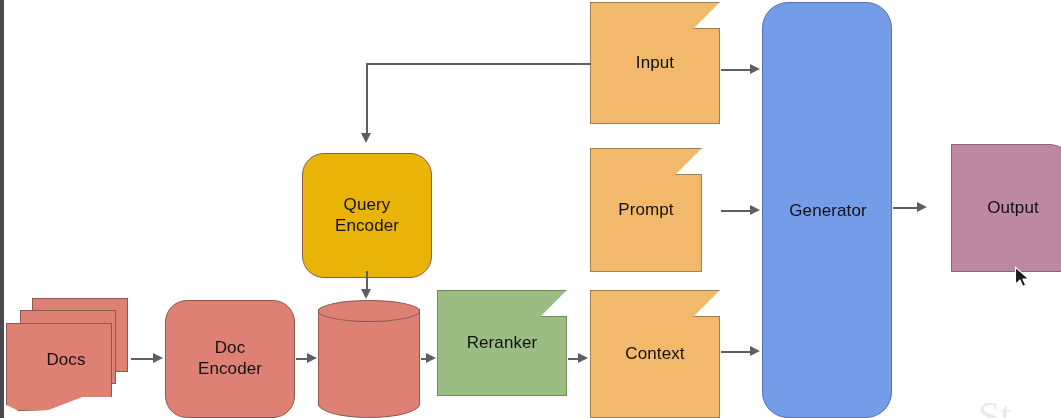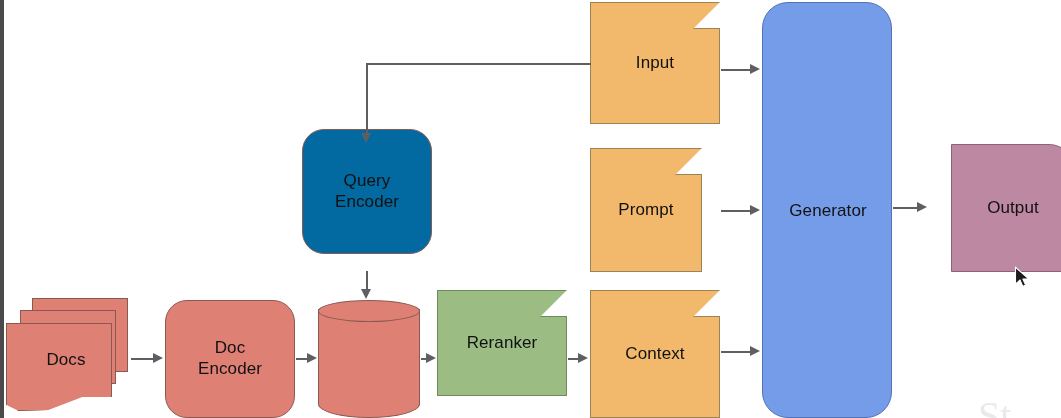--- a/index.html
+++ b/index.html
@@ -160,21 +160,21 @@
   <div class="node doc-fold" style="left:437px; top:290px; width:130px; height:106px; background:#9bbd83; border-color:#6d8c59;">
     <div class="fold" style="border-color:#6d8c59;"></div>
     <span class="lbl">Reranker</span>
   </div>
 
   <div class="node doc-fold" style="left:590px; top:290px; width:130px; height:128px; background:#f2b96c;">
     <div class="fold"></div>
     <span class="lbl">Context</span>
   </div>
 
-  <div class="node rrect" style="left:302px; top:129px; width:130px; height:125px; background:#0369a1;">
+  <div class="node rrect" style="left:302px; top:153px; width:130px; height:125px; background:#eab308;">
     <span class="lbl">Query
 Encoder</span>
   </div>
 
   <div class="node doc-fold" style="left:590px; top:2px; width:130px; height:122px; background:#f2b96c;">
     <div class="fold"></div>
     <span class="lbl">Input</span>
   </div>
 
   <div class="node doc-fold" style="left:590px; top:148px; width:112px; height:124px; background:#f2b96c;">

